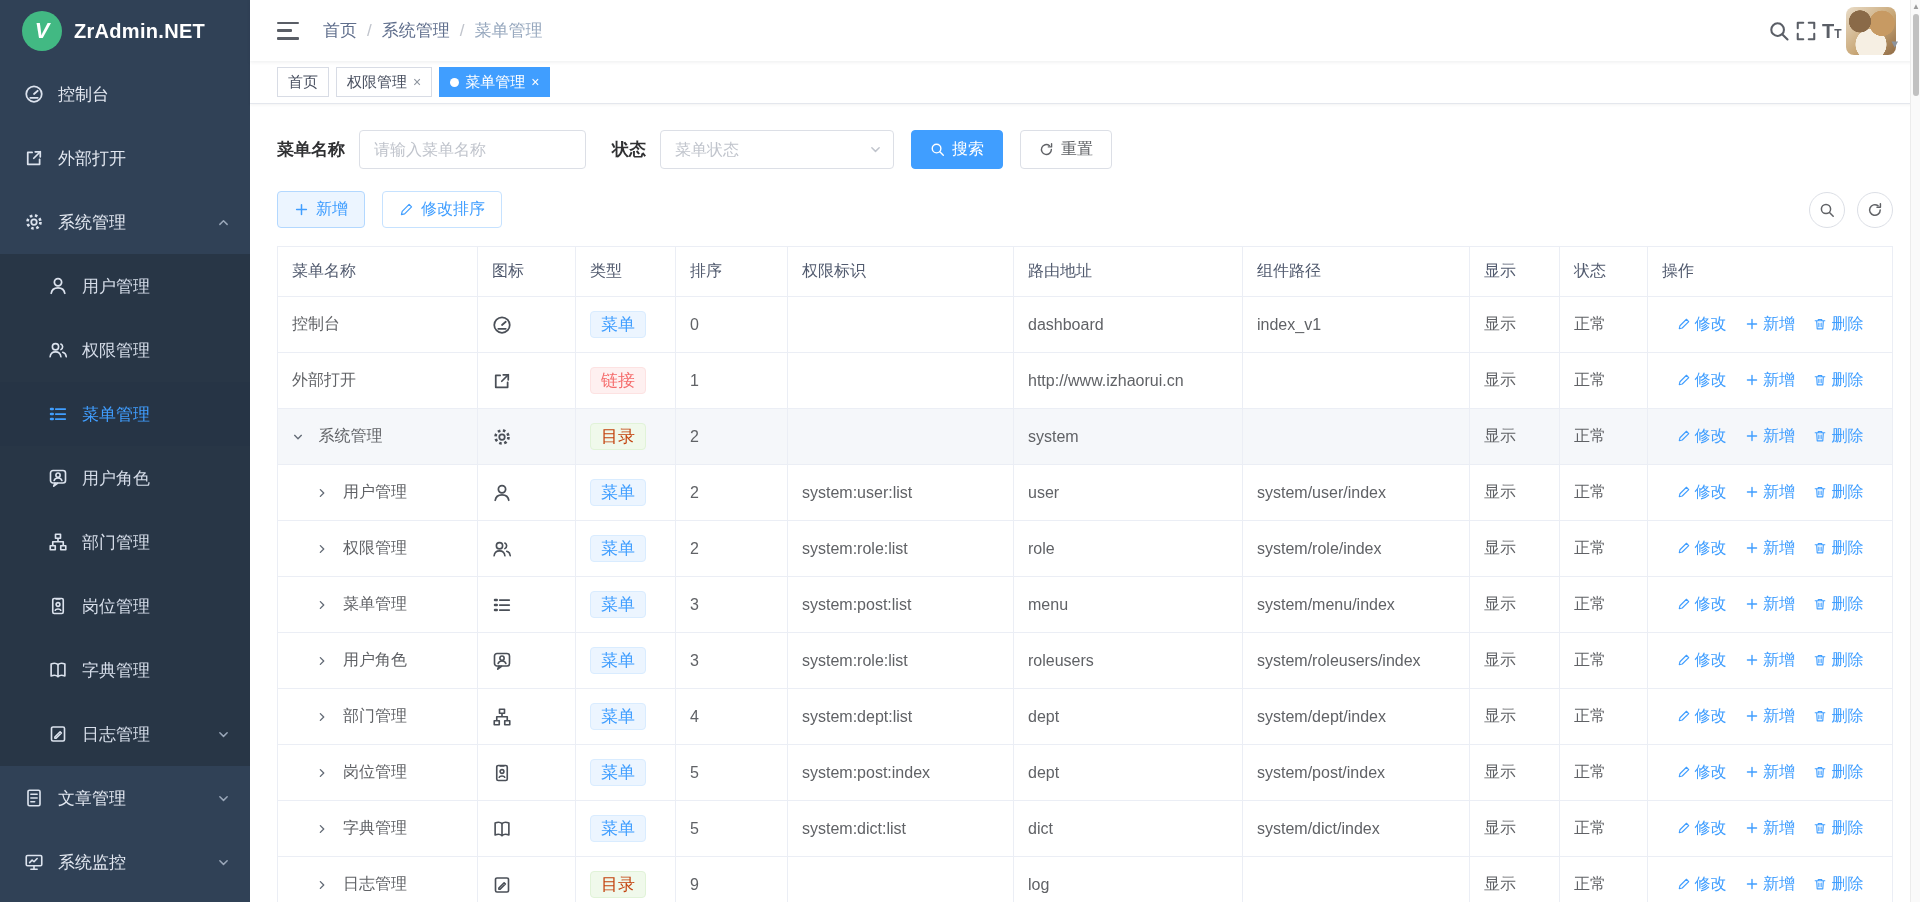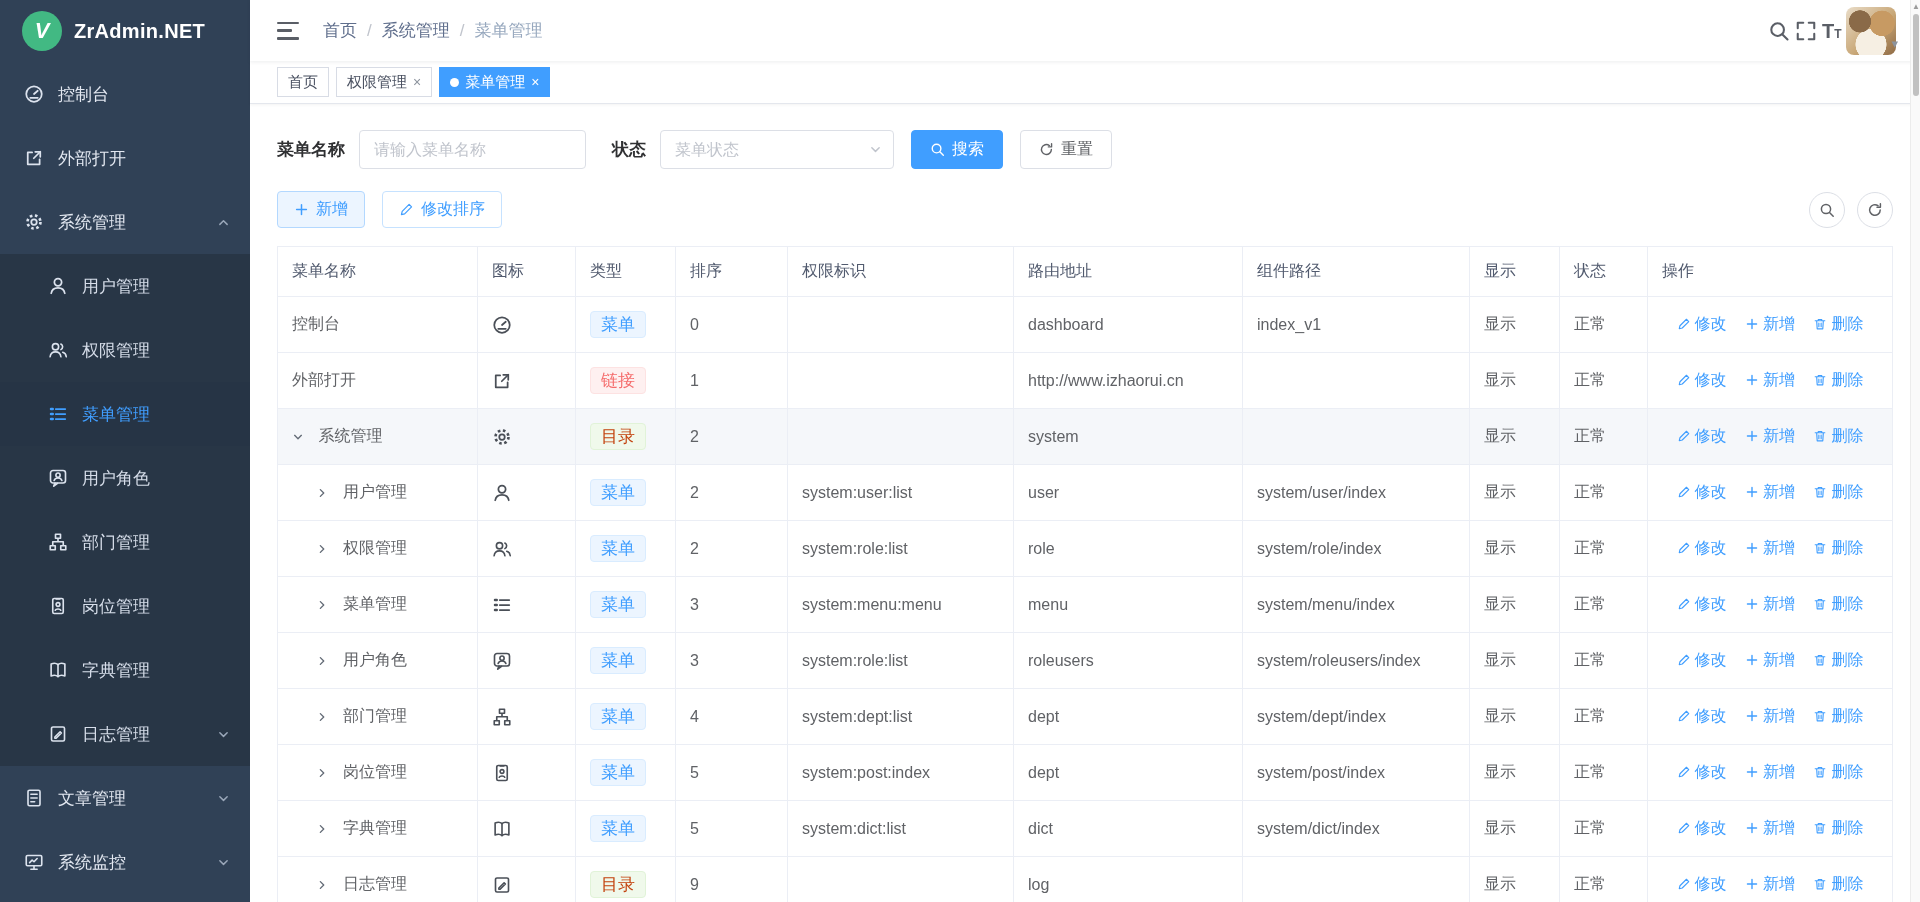--- a/index.html
+++ b/index.html
@@ -699,21 +699,21 @@
                 </span>
               <span>菜单管理</span>
             </td>
             <td class="c-center"><span class="row-ic">
                   <svg>
                     <use href="#i-list"></use>
                   </svg>
                 </span></td>
             <td class="c-center"><span class="tag tag-menu">菜单</span></td>
             <td class="c-center">3</td>
-            <td>system:menu:menu</td>
+            <td>system:post:list</td>
             <td>menu</td>
             <td>system/menu/index</td>
             <td>显示</td>
             <td>正常</td>
             <td class="c-actions">
               <a class="act-link">
                   <svg>
                     <use href="#i-edit"></use>
                   </svg>
                   <span>修改</span>

